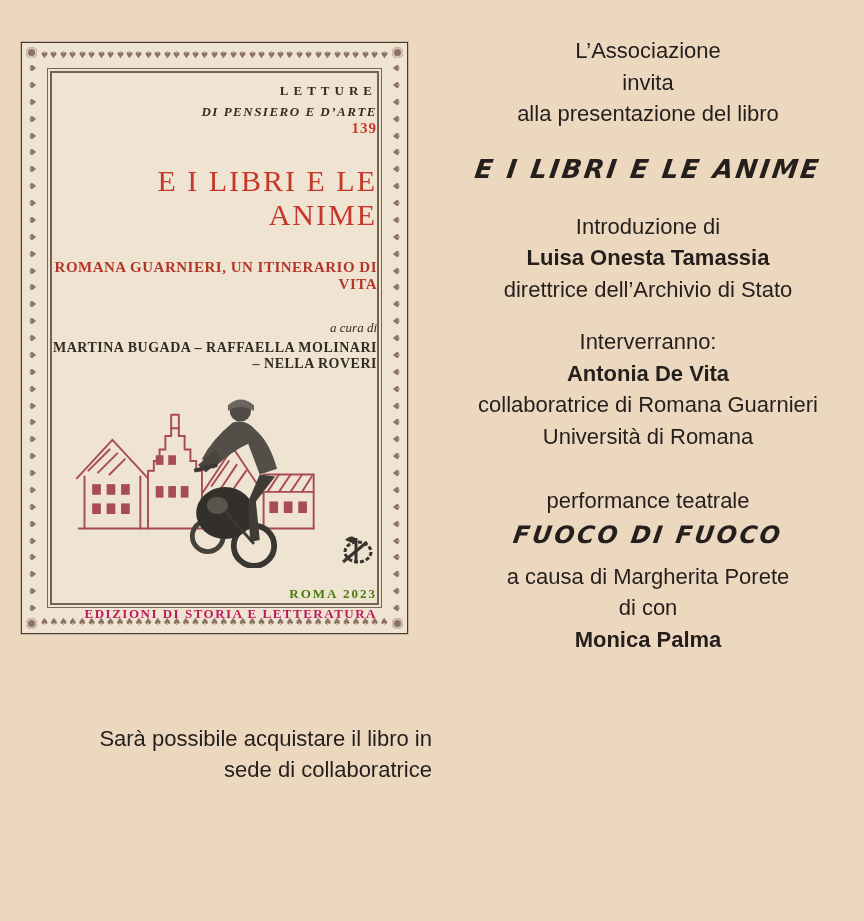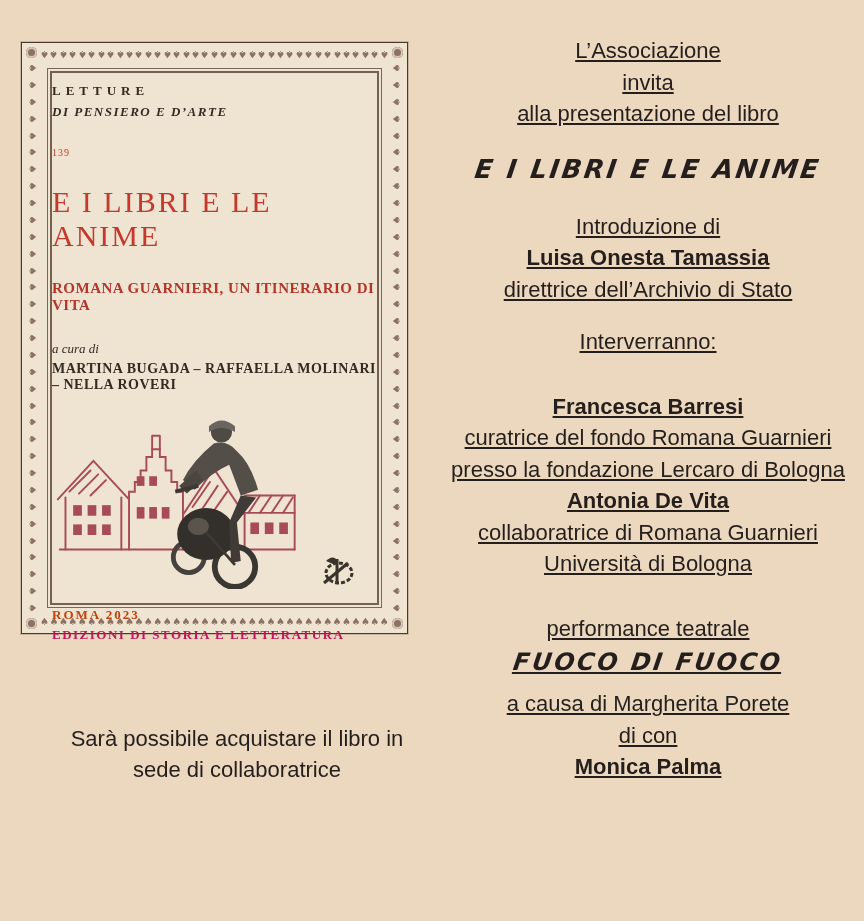--- a/index.html
+++ b/index.html
@@ -24,45 +24,45 @@
   .orn-row.top span{transform:rotate(180deg);}
   .orn-col.left span{transform:rotate(90deg);}
   .orn-col.right span{transform:rotate(-90deg);}
   .rosette{position:absolute;width:11px;height:11px;border-radius:50%;background:var(--ornament);
            box-shadow:inset 0 0 0 2px #d9c6b2, inset 0 0 0 4px var(--ornament);}
   .rosette.tl{left:4px;top:4px;} .rosette.tr{right:4px;top:4px;}
   .rosette.bl{left:4px;bottom:4px;} .rosette.br{right:4px;bottom:4px;}
   .frame{position:absolute;left:25px;top:25px;right:25px;bottom:25px;border:1px solid #7a665a;}
   .frame-inner{position:absolute;left:2px;top:2px;right:2px;bottom:2px;border:2px solid #75614f;}
   .cover-content{position:absolute;left:30px;top:30px;right:30px;bottom:30px;
-                 text-align:left;font-family:"Liberation Serif",serif;color:var(--cover-ink);}
+                 text-align:right;font-family:"Liberation Serif",serif;color:var(--cover-ink);}
   .series{margin-top:10px;font-size:13px;font-weight:bold;letter-spacing:5px;}
   .series-sub{margin-top:5px;font-size:13px;font-weight:bold;font-style:italic;letter-spacing:1.5px;}
-  .series-num{margin-top:27px;font-size:10px;font-weight:normal;color:var(--title-red);letter-spacing:1px;}
+  .series-num{margin-top:0;font-size:15px;font-weight:bold;color:var(--title-red);letter-spacing:1px;}
   .cover-title{margin-top:27px;font-size:30px;color:var(--title-red);letter-spacing:2px;font-weight:400;}
   .cover-subtitle{margin-top:27px;font-size:15px;color:#b43629;letter-spacing:0.5px;font-weight:600;}
   .acura{margin-top:27px;font-size:13px;font-style:italic;}
   .editors{margin-top:4px;font-size:14px;letter-spacing:0.5px;font-weight:600;}
   .illus{margin-top:10px;}
   .logo{margin-top:20px;}
-  .place-year{margin-top:14px;font-size:13px;font-weight:bold;letter-spacing:2px;color:#c2410c;}
+  .place-year{margin-top:14px;font-size:13px;font-weight:bold;letter-spacing:2px;color:#4d7c0f;}
   .publisher{margin-top:4px;font-size:13px;font-weight:bold;letter-spacing:1.5px;color:#be185d;}
 
   
-  .purchase-note{position:absolute;left:0;top:723px;width:432px;text-align:center;
-                 font-size:22px;line-height:31px;color:var(--ink);margin-left:21px;}
+  .purchase-note{position:absolute;left:0;top:723px;width:432px;text-align:right;
+                 font-size:22px;line-height:31px;color:var(--ink);}
 
   
   .invite{position:absolute;left:432px;top:0;width:432px;text-align:center;
           font-size:22px;line-height:31.5px;color:var(--ink);}
   .invite .b{font-weight:bold;}
   .brush{font-family:"DejaVu Sans",sans-serif;font-weight:bold;font-style:italic;
          transform:skewX(-8deg);letter-spacing:2.5px;display:block;}
   .book-title-line{margin-top:21px;font-size:26px;line-height:36px;}
-  .g{margin-top:0;text-decoration:underline;}
+  .g{margin-top:0;}
   .g1{margin-top:35px;} .g2{margin-top:24px;} .g3{margin-top:21px;}
   .g4{margin-top:33px;} .g5{} .g6{margin-top:33px;}
   .perf-title{font-size:24px;line-height:36px;}
   .perf-sub{margin-top:8px;}
 </style>
 </head>
 <body>
 
 <div class="cover">
   <div class="rosette tl"></div>
@@ -318,30 +318,25 @@
   </div>
 
   <div class="g g2">
     <div>Introduzione di</div>
     <div class="b">Luisa Onesta Tamassia</div>
     <div>direttrice dell’Archivio di Stato</div>
   </div>
 
   <div class="g g3">Interverranno:</div>
 
-  <div class="g g4">
-    <div class="b">Francesca Barresi</div>
-    <div>curatrice del fondo Romana Guarnieri</div>
-    <div>presso la fondazione Lercaro di Bologna</div>
-  </div>
 
   <div class="g g5">
     <div class="b">Antonia De Vita</div>
     <div>collaboratrice di Romana Guarnieri</div>
-    <div>Università di Bologna</div>
+    <div>Università di Romana</div>
   </div>
 
   <div class="g g6">
     <div>performance teatrale</div>
     <div class="perf-title">
       <span class="brush">FUOCO DI FUOCO</span>
     </div>
     <div class="perf-sub">a causa di Margherita Porete</div>
     <div>di con</div>
     <div class="b">Monica Palma</div>

